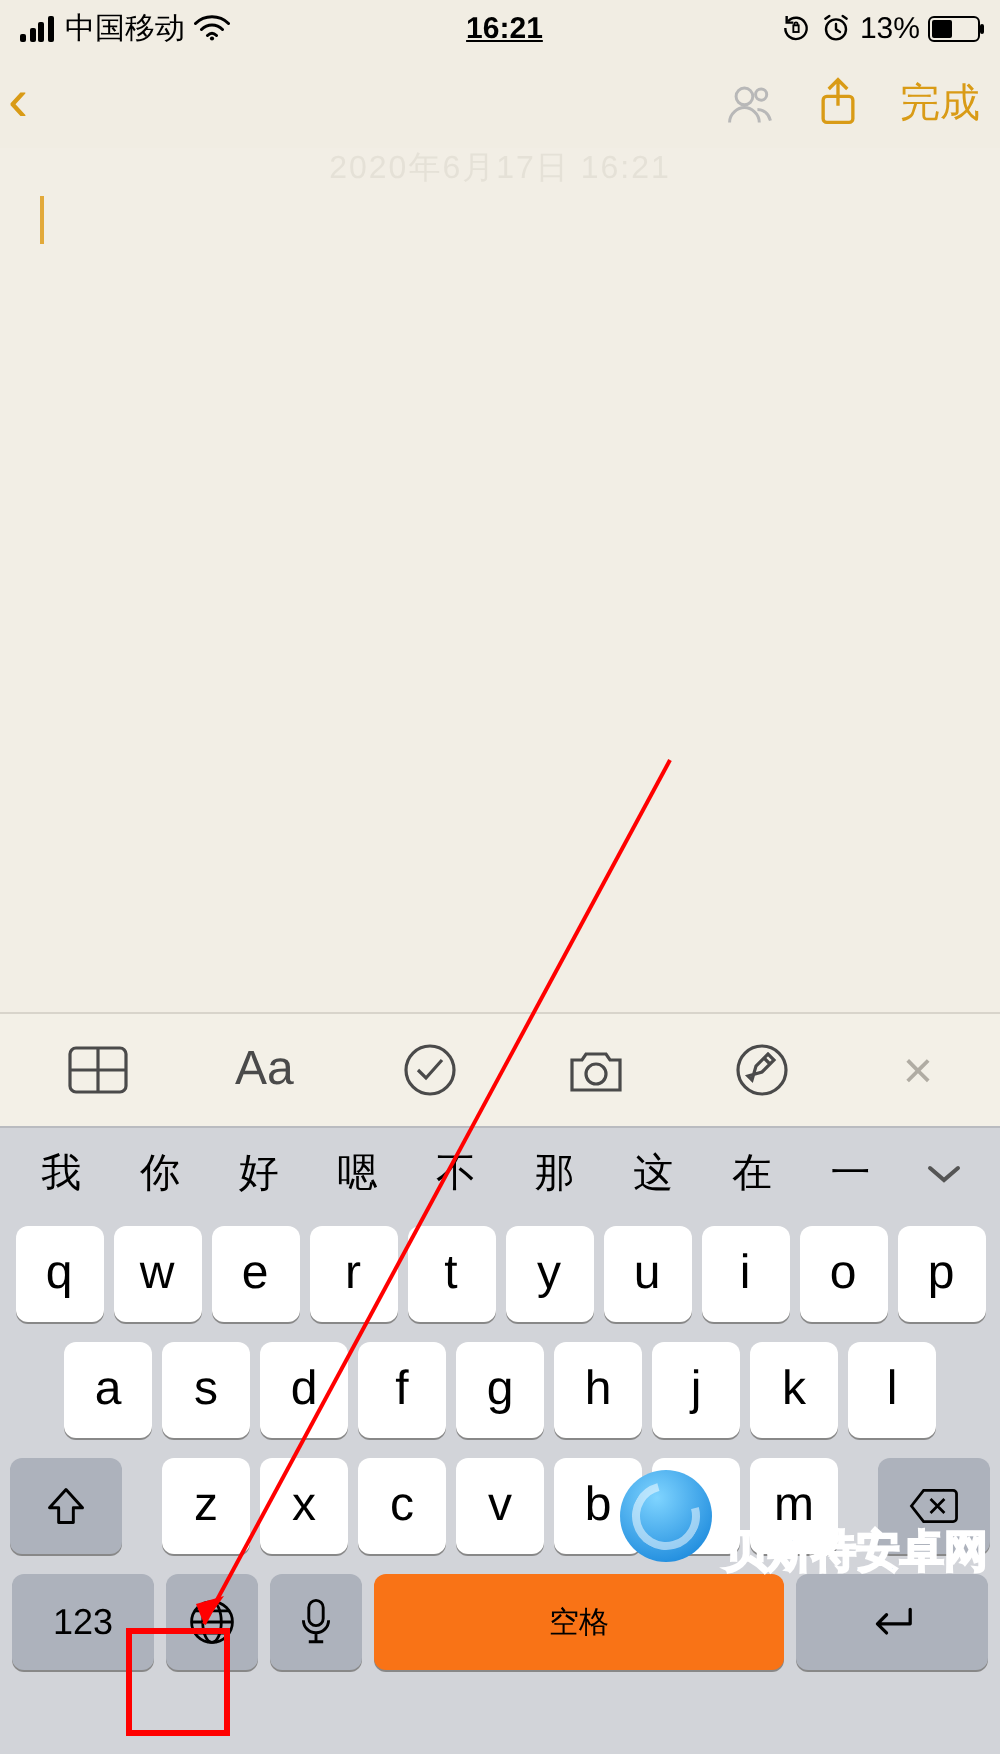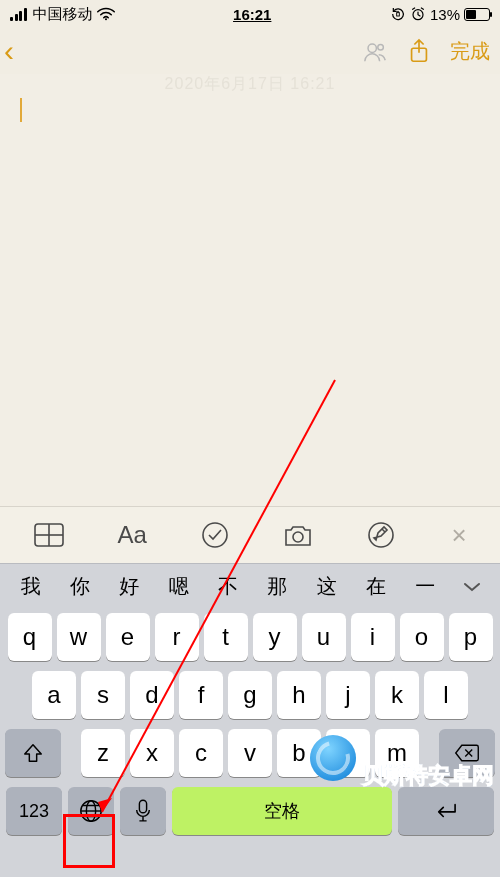--- a/index.html
+++ b/index.html
@@ -48,24 +48,24 @@
   .key-rows { flex:1; display:flex; flex-direction:column; padding: 4px 3px 4px 3px; }
   .krow { display:flex; justify-content:center; gap:5px; margin-bottom:10px; }
   .key { background:#fff; border-radius:6px; box-shadow:0 1px 0 #888; height:48px; display:flex; align-items:center; justify-content:center; font-size:24px; color:#000; }
   .key.letter { width:44px; }
   .key.fn { background:#adb2bc; }
   .key.shift, .key.del { width:56px; }
   .krow.r3 { gap:5px; justify-content:space-between; padding:0 2px;}
   .krow.r3 .letters { display:flex; gap:5px; }
   .bottom-row { display:flex; gap:6px; padding:0 3px;}
   .bkey { background:#adb2bc; border-radius:6px; box-shadow:0 1px 0 #888; height:48px; display:flex; align-items:center; justify-content:center; font-size:18px; color:#000;}
-  .b-123 { width:56px; font-size:18px;}
+  .b-123 { width:71px; font-size:18px;}
   .b-globe { width:46px; }
   .b-mic { width:46px; }
-  .b-space { flex:1; background:#bef264; font-size:18px;}
+  .b-space { flex:1; background:#f97316; font-size:15px;}
   .b-ret { width:96px; }
 
   
   .globe-hl { position:absolute; border:3px solid #ff0000; }
   
   .arrow-line { position:absolute; pointer-events:none; }
 
   
   .watermark { position:absolute; right:6px; bottom:86px; text-align:right; pointer-events:none; }
   .watermark .logo { display:flex; align-items:center; justify-content:flex-end; gap:6px;}

